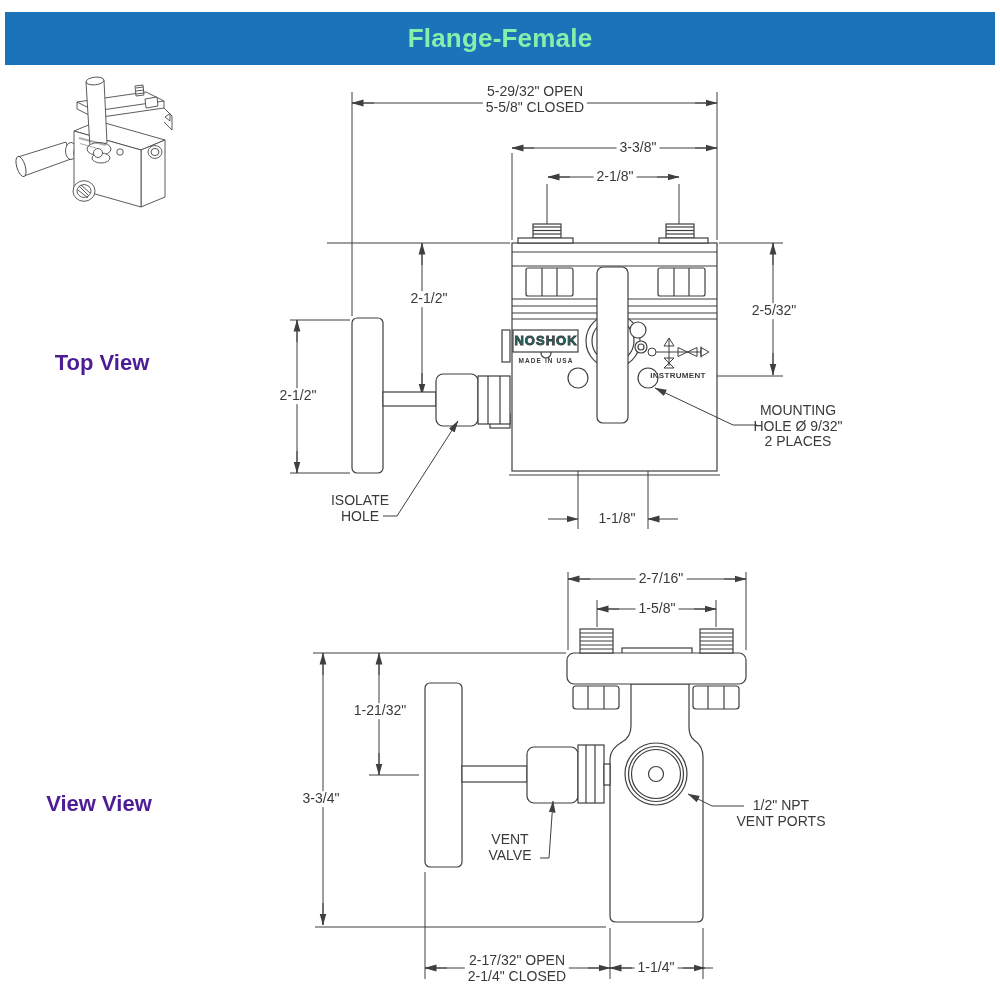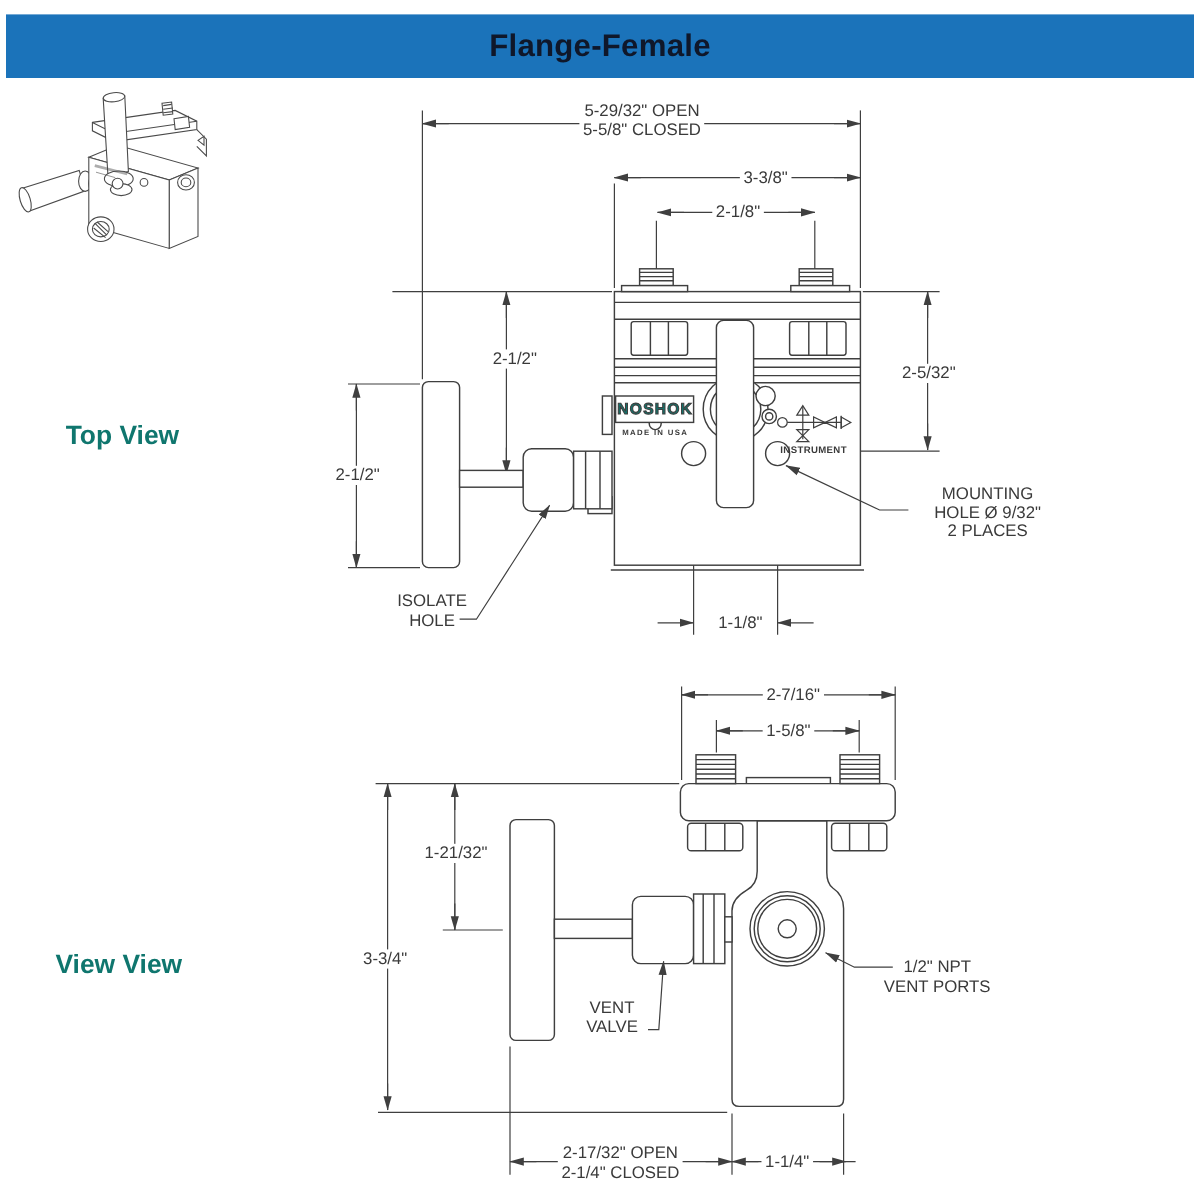--- a/index.html
+++ b/index.html
@@ -1,26 +1,26 @@
 <!DOCTYPE html>
 <html><head>
 <meta charset="utf-8">
 <style>
   html,body{margin:0;padding:0;background:#fff;}
   .page{position:relative;width:1000px;height:1000px;background:#fff;overflow:hidden;
         font-family:"Liberation Sans", sans-serif;color:#3a3a3a;}
   .art{position:absolute;left:0;top:0;}
   .banner{position:absolute;left:5px;right:5px;top:12px;height:53px;
           display:flex;align-items:center;justify-content:center;}
-  .banner-title{color:#0f172a;font-size:26px;font-weight:bold;letter-spacing:.2px;}
+  .banner-title{color:#86efac;font-size:26px;font-weight:bold;letter-spacing:.2px;}
   .lbl{position:absolute;transform:translate(-50%,-50%);text-align:center;
        font-size:14px;line-height:1.12;white-space:pre-line;}
   .dim{background:#fff;padding:0 3px;white-space:nowrap;}
   .dim div{white-space:nowrap;}
-  .view-label{font-size:22px;font-weight:bold;color:#0f766e;white-space:nowrap;}
+  .view-label{font-size:22px;font-weight:bold;color:#4c1d95;white-space:nowrap;}
   .brand{font-size:13px;font-weight:bold;letter-spacing:1px;color:#0f766e;
          -webkit-text-stroke:0.9px #3f3f3f;}
   .made{font-size:6.5px;font-weight:bold;letter-spacing:1.1px;}
   .instr{font-size:8px;font-weight:bold;letter-spacing:.3px;margin-top:45px;}
 </style>
 </head>
 <body>
 
 <div class="page">
 
@@ -282,21 +282,21 @@
     <div>5-5/8" CLOSED</div>
   </div>
   <div class="lbl dim" style="left:638px;top:148px">3-3/8"</div>
   <div class="lbl dim" style="left:615px;top:177px">2-1/8"</div>
   <div class="lbl dim" style="left:298px;top:396px">2-1/2"</div>
   <div class="lbl dim" style="left:429px;top:299px">2-1/2"</div>
   <div class="lbl dim" style="left:774px;top:311px">2-5/32"</div>
   <div class="lbl dim" style="left:617px;top:519px">1-1/8"</div>
   <div class="lbl" style="left:360px;top:509px">ISOLATE
 HOLE</div>
-  <div class="lbl" style="left:823px;top:427px">MOUNTING
+  <div class="lbl" style="left:798px;top:427px">MOUNTING
 HOLE Ø 9/32"
 2 PLACES</div>
 
   <div class="lbl brand" style="left:546px;top:341px">NOSHOK</div>
   <div class="lbl made" style="left:546px;top:361px">MADE IN USA</div>
   <div class="lbl instr" style="left:678px;top:331px">INSTRUMENT</div>
 
   <div class="lbl dim" style="left:661px;top:579px">2-7/16"</div>
   <div class="lbl dim" style="left:657px;top:609px">1-5/8"</div>
   <div class="lbl dim" style="left:380px;top:711px">1-21/32"</div>

